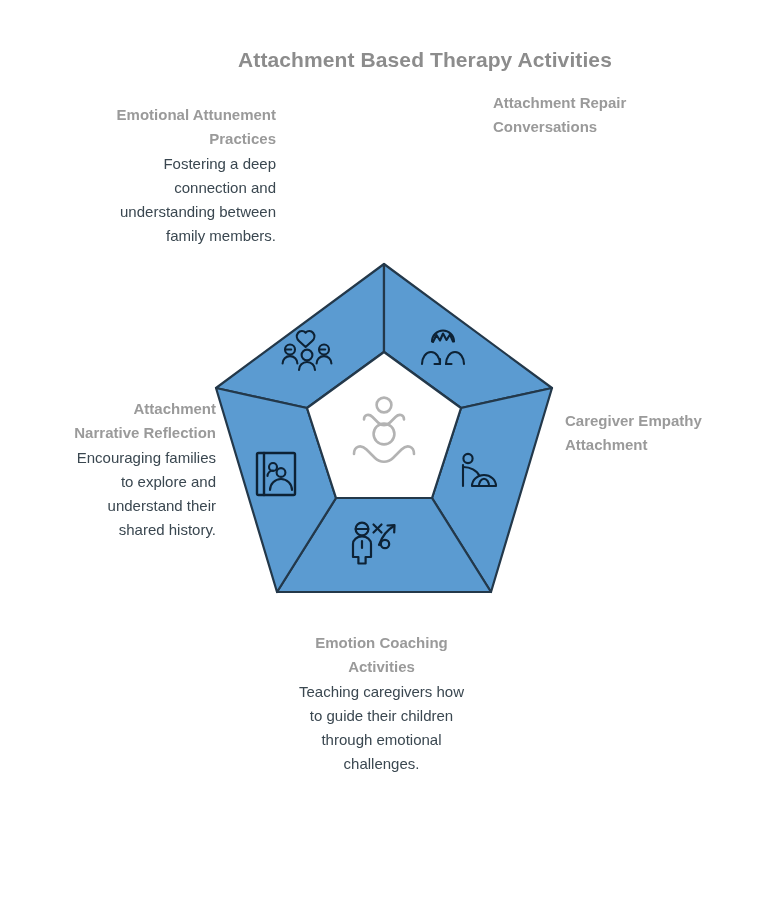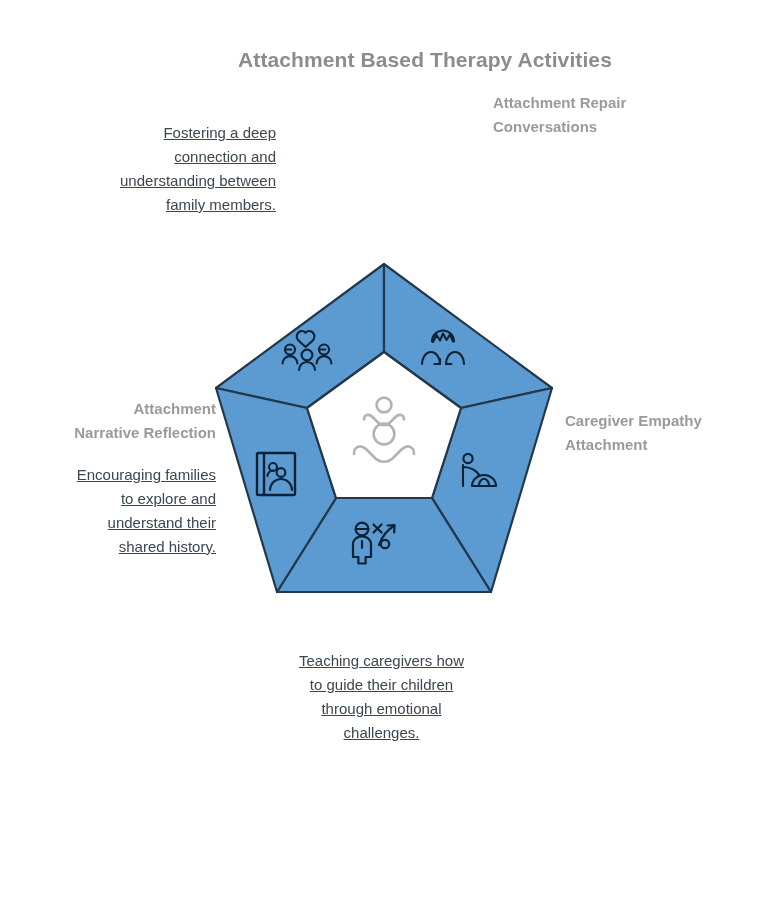--- a/index.html
+++ b/index.html
@@ -25,22 +25,21 @@
   .blk .hd{
     font-size:15px;
     font-weight:bold;
     color:#9a9a9a;
     line-height:24px;
   }
   .blk .bd{
     font-size:15px;
     color:#3a4750;
     line-height:24px;
-    margin-top:18px;
-    text-decoration:underline;
+    margin-top:1px;
   }
   
   #blk-emotional-attunement{left:108px;top:103px;width:168px;text-align:right;}
   
   #blk-attachment-repair{left:493px;top:91px;width:175px;text-align:left;}
   
   #blk-narrative-reflection{left:65px;top:397px;width:151px;text-align:right;}
   
   #blk-caregiver-empathy{left:565px;top:409px;width:185px;text-align:left;}
   
@@ -52,37 +51,39 @@
     width:376px;height:364px;
   }
   #pentagon-figure svg{display:block;}
 </style>
 </head>
 <body>
 
 <div class="page-title">Attachment Based Therapy Activities</div>
 
 <div class="blk" id="blk-emotional-attunement">
+  <div class="hd">Emotional Attunement Practices</div>
   <div class="bd">Fostering a deep connection and understanding between family members.</div>
 </div>
 
 <div class="blk" id="blk-attachment-repair">
   <div class="hd">Attachment Repair Conversations</div>
 </div>
 
 <div class="blk" id="blk-narrative-reflection">
   <div class="hd">Attachment Narrative Reflection</div>
   <div class="bd">Encouraging families to explore and understand their shared history.</div>
 </div>
 
 <div class="blk" id="blk-caregiver-empathy">
   <div class="hd">Caregiver Empathy Attachment</div>
 </div>
 
 <div class="blk" id="blk-emotion-coaching">
+  <div class="hd">Emotion Coaching Activities</div>
   <div class="bd">Teaching caregivers how to guide their children through emotional challenges.</div>
 </div>
 
 <div id="pentagon-figure">
 <svg width="376" height="364" viewBox="0 0 376 364" xmlns="http://www.w3.org/2000/svg">
   <defs>
     <g id="ico-family-heart">
       <path d="M15.2 4.0c-2.0-2.5-5.6-2.6-7.6-0.2-2.0-2.4-5.6-2.3-7.6 0.2-1.9 2.4-1.4 5.7 1.0 7.9l6.6 6.1 6.6-6.1c2.4-2.2 2.9-5.5 1.0-7.9z" transform="translate(16,0)" fill="none" stroke-width="2.1"></path>
       <circle cx="8" cy="20.5" r="5.0" fill="none" stroke-width="2.1"></circle>
       <path d="M0.6 34.5c0-4.1 3.3-7.4 7.4-7.4s7.4 3.3 7.4 7.4" fill="none" stroke-width="2.1"></path>

